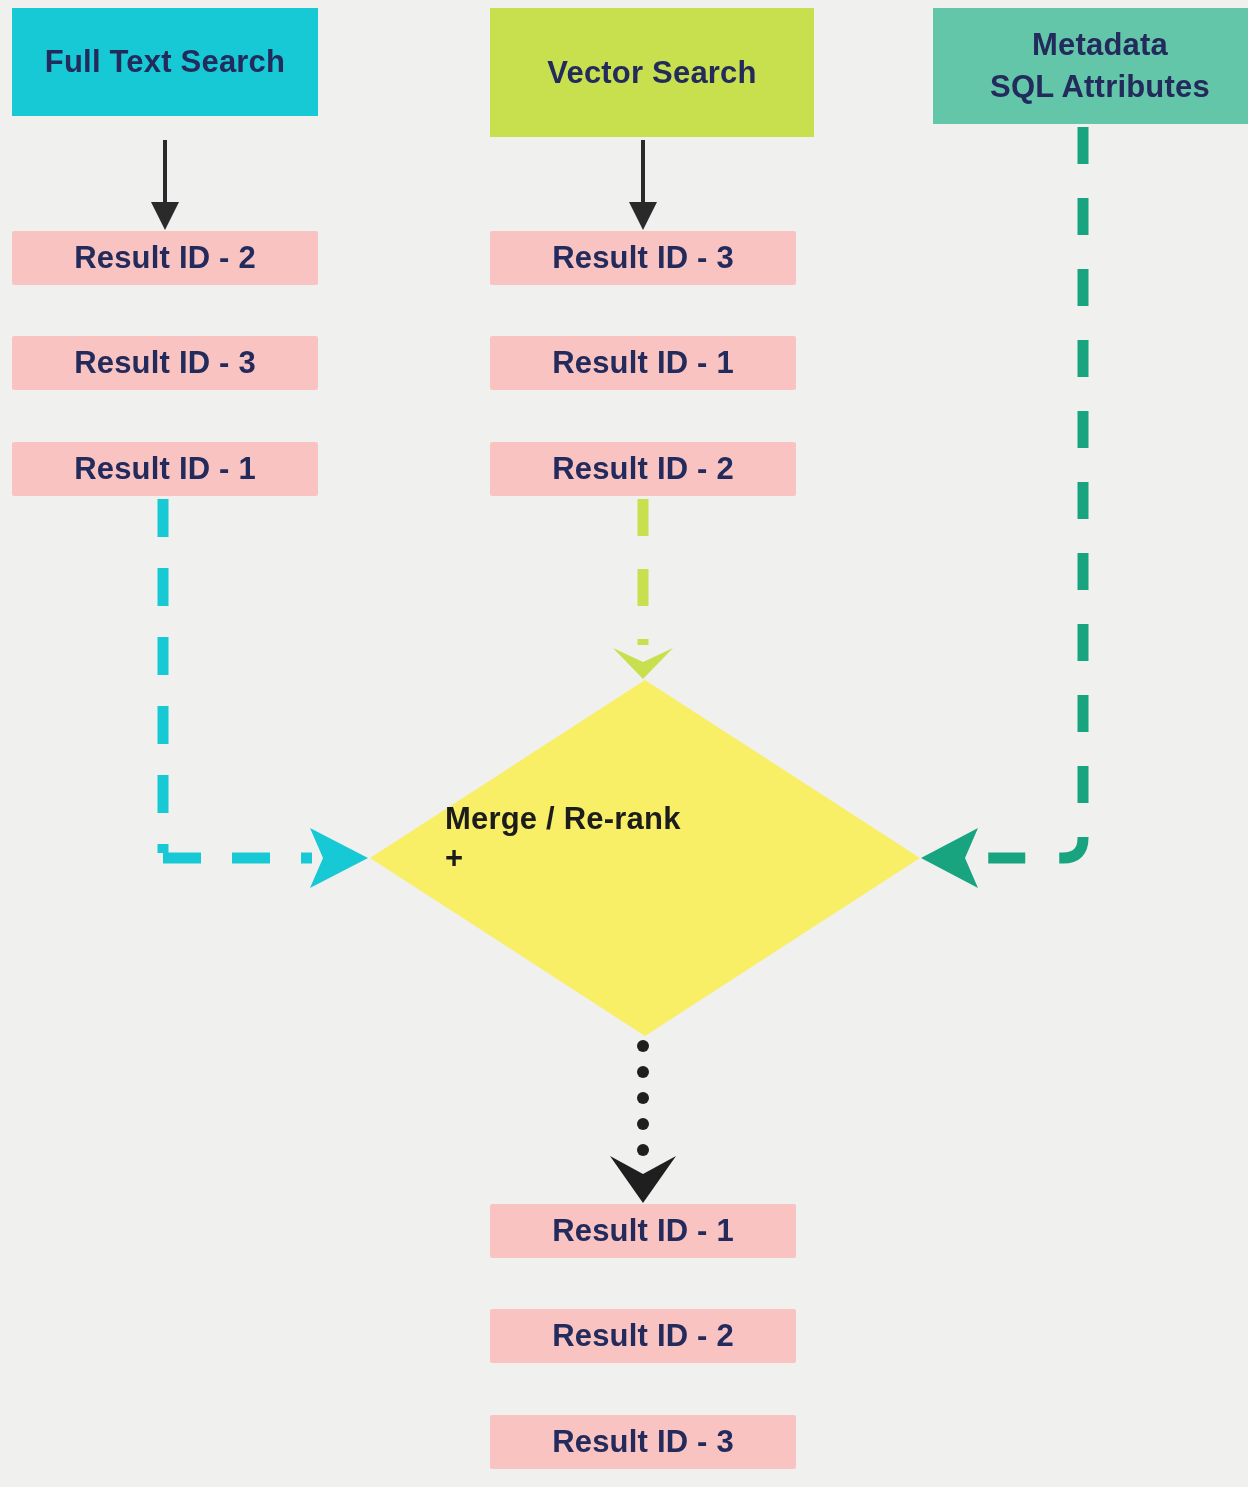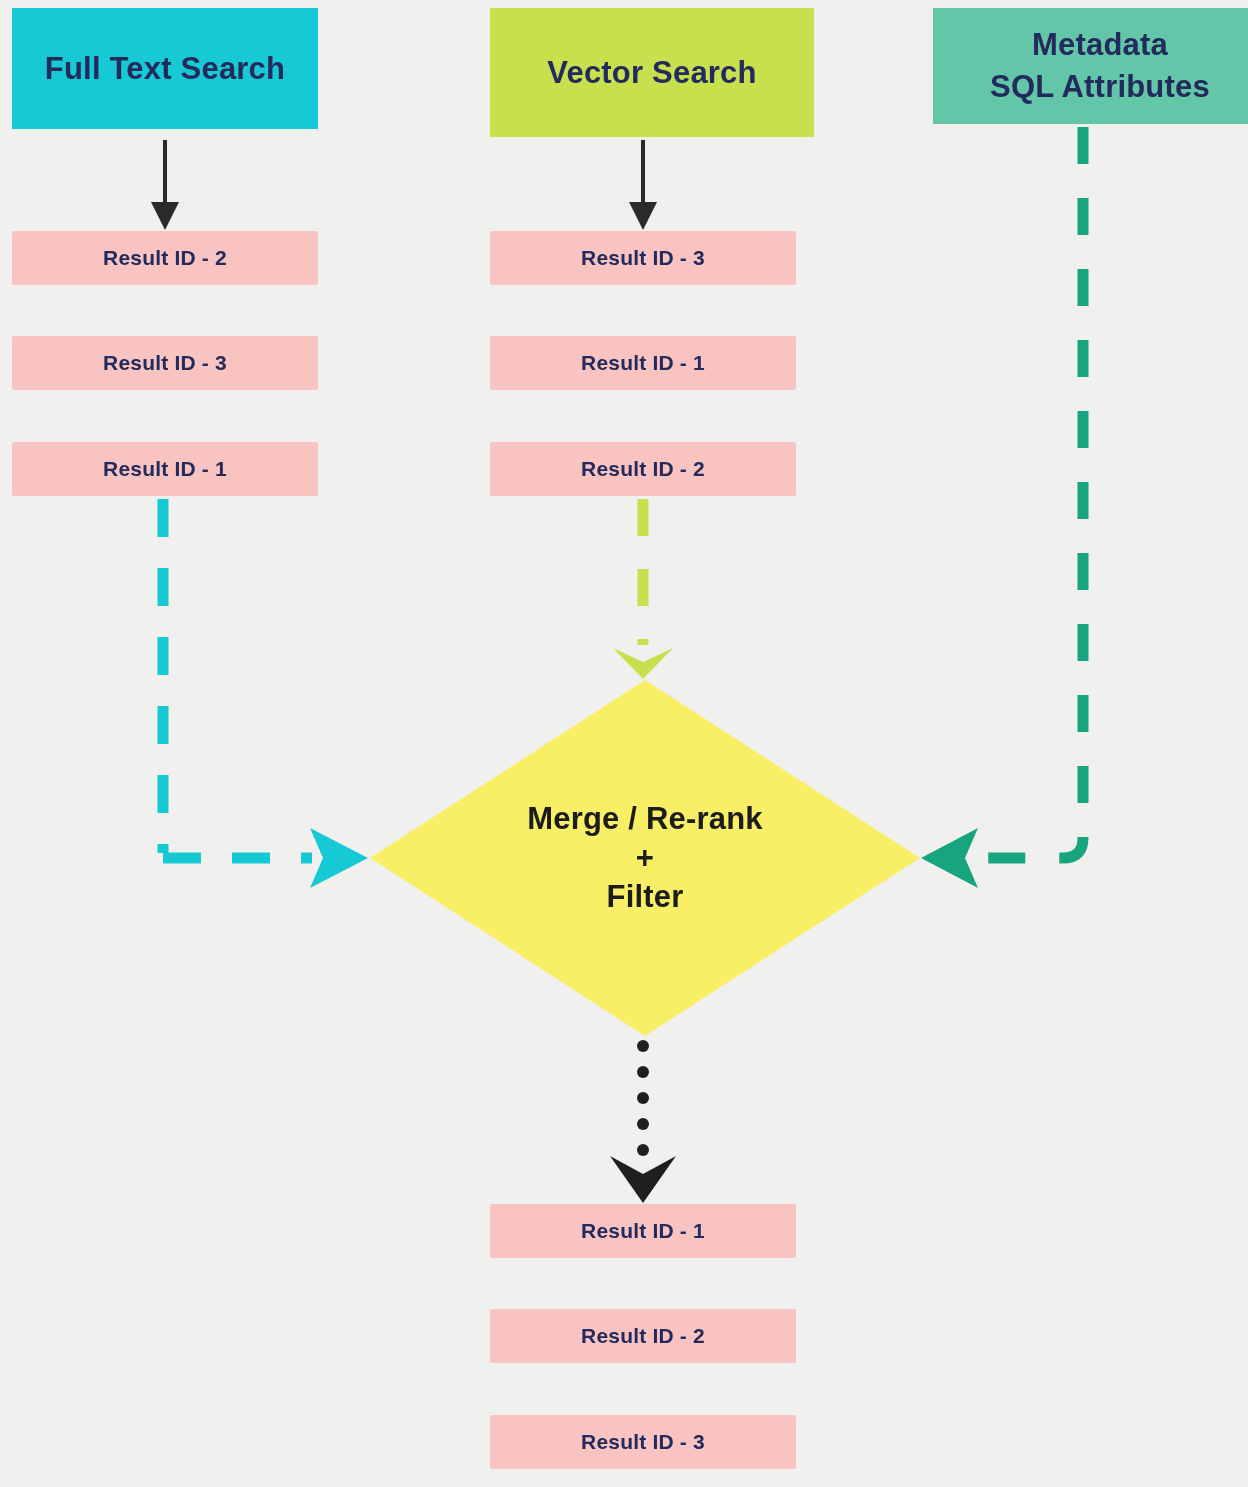--- a/index.html
+++ b/index.html
@@ -31,44 +31,44 @@
     justify-content: center;
     text-align: center;
     color: #232a5c;
     font-weight: 700;
     letter-spacing: 0.2px;
   }
   .header {
     font-size: 31px;
     line-height: 42px;
   }
-  .header.ft   { left: 12px;  top: 8px; width: 306px; height: 121px; background: #17c9d4; }
+  .header.ft   { left: 12px;  top: 8px; width: 306px; height: 108px; background: #17c9d4; }
   .header.vs   { left: 490px; top: 8px; width: 324px; height: 129px; background: #c9e04e; }
   .header.md   { left: 933px; top: 8px; width: 334px; height: 116px; background: #63c6a8; }
   .result {
     width: 306px;
     height: 54px;
     background: #f9c3c2;
-    font-size: 21px;
+    font-size: 31px;
     border-radius: 2px;
   }
   .col-left  { left: 12px; }
   .col-mid   { left: 490px; }
   .row-1 { top: 231px; }
   .row-2 { top: 336px; }
   .row-3 { top: 442px; }
   .final-1 { top: 1204px; }
   .final-2 { top: 1309px; }
   .final-3 { top: 1415px; }
   .merge-label {
     position: absolute;
     left: 445px;
     top: 799px;
     width: 400px;
-    text-align: center;
+    text-align: left;
     font-size: 31px;
     line-height: 39px;
     font-weight: 600;
     color: #1c1c1c;
     letter-spacing: 0.2px;
   }
 </style>
 </head>
 <body>
 
@@ -128,20 +128,19 @@
   <div class="box result col-left row-2">Result ID - 3</div>
   <div class="box result col-left row-3">Result ID - 1</div>
 
   <div class="box result col-mid row-1">Result ID - 3</div>
   <div class="box result col-mid row-2">Result ID - 1</div>
   <div class="box result col-mid row-3">Result ID - 2</div>
 
   <div class="merge-label">
     <div>Merge / Re-rank</div>
     <div>+</div>
-    <div>Filter</div>
   </div>
 
   <div class="box result col-mid final-1">Result ID - 1</div>
   <div class="box result col-mid final-2">Result ID - 2</div>
   <div class="box result col-mid final-3">Result ID - 3</div>
 
 </div>
 
 </body></html>

